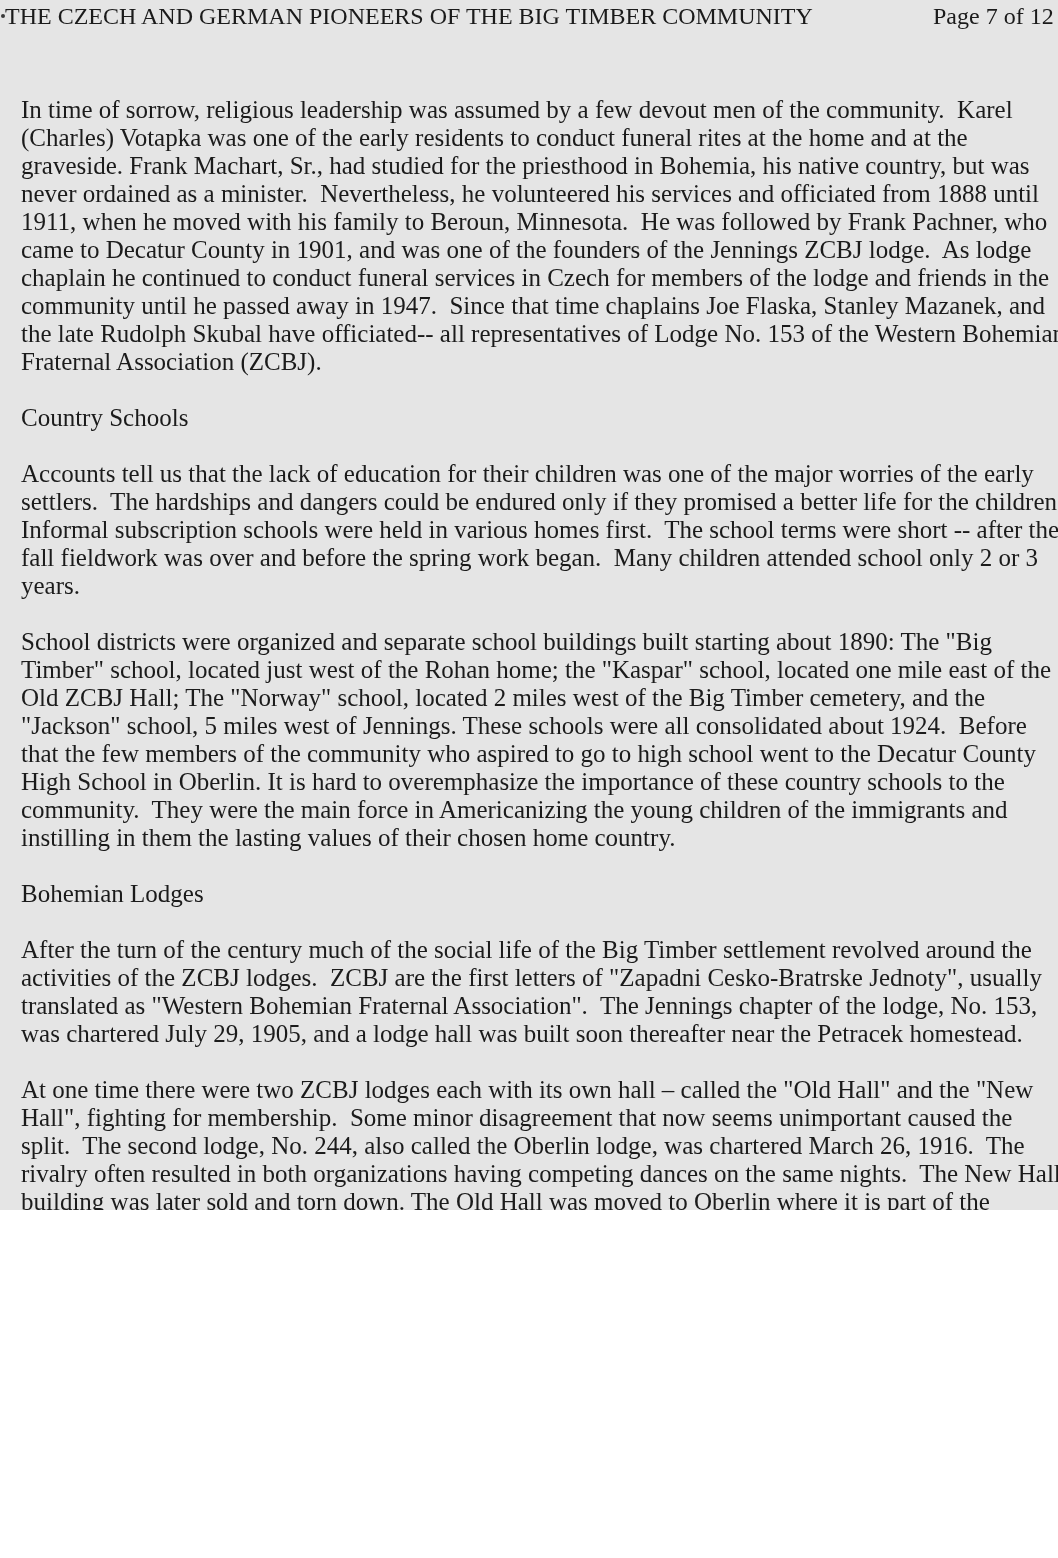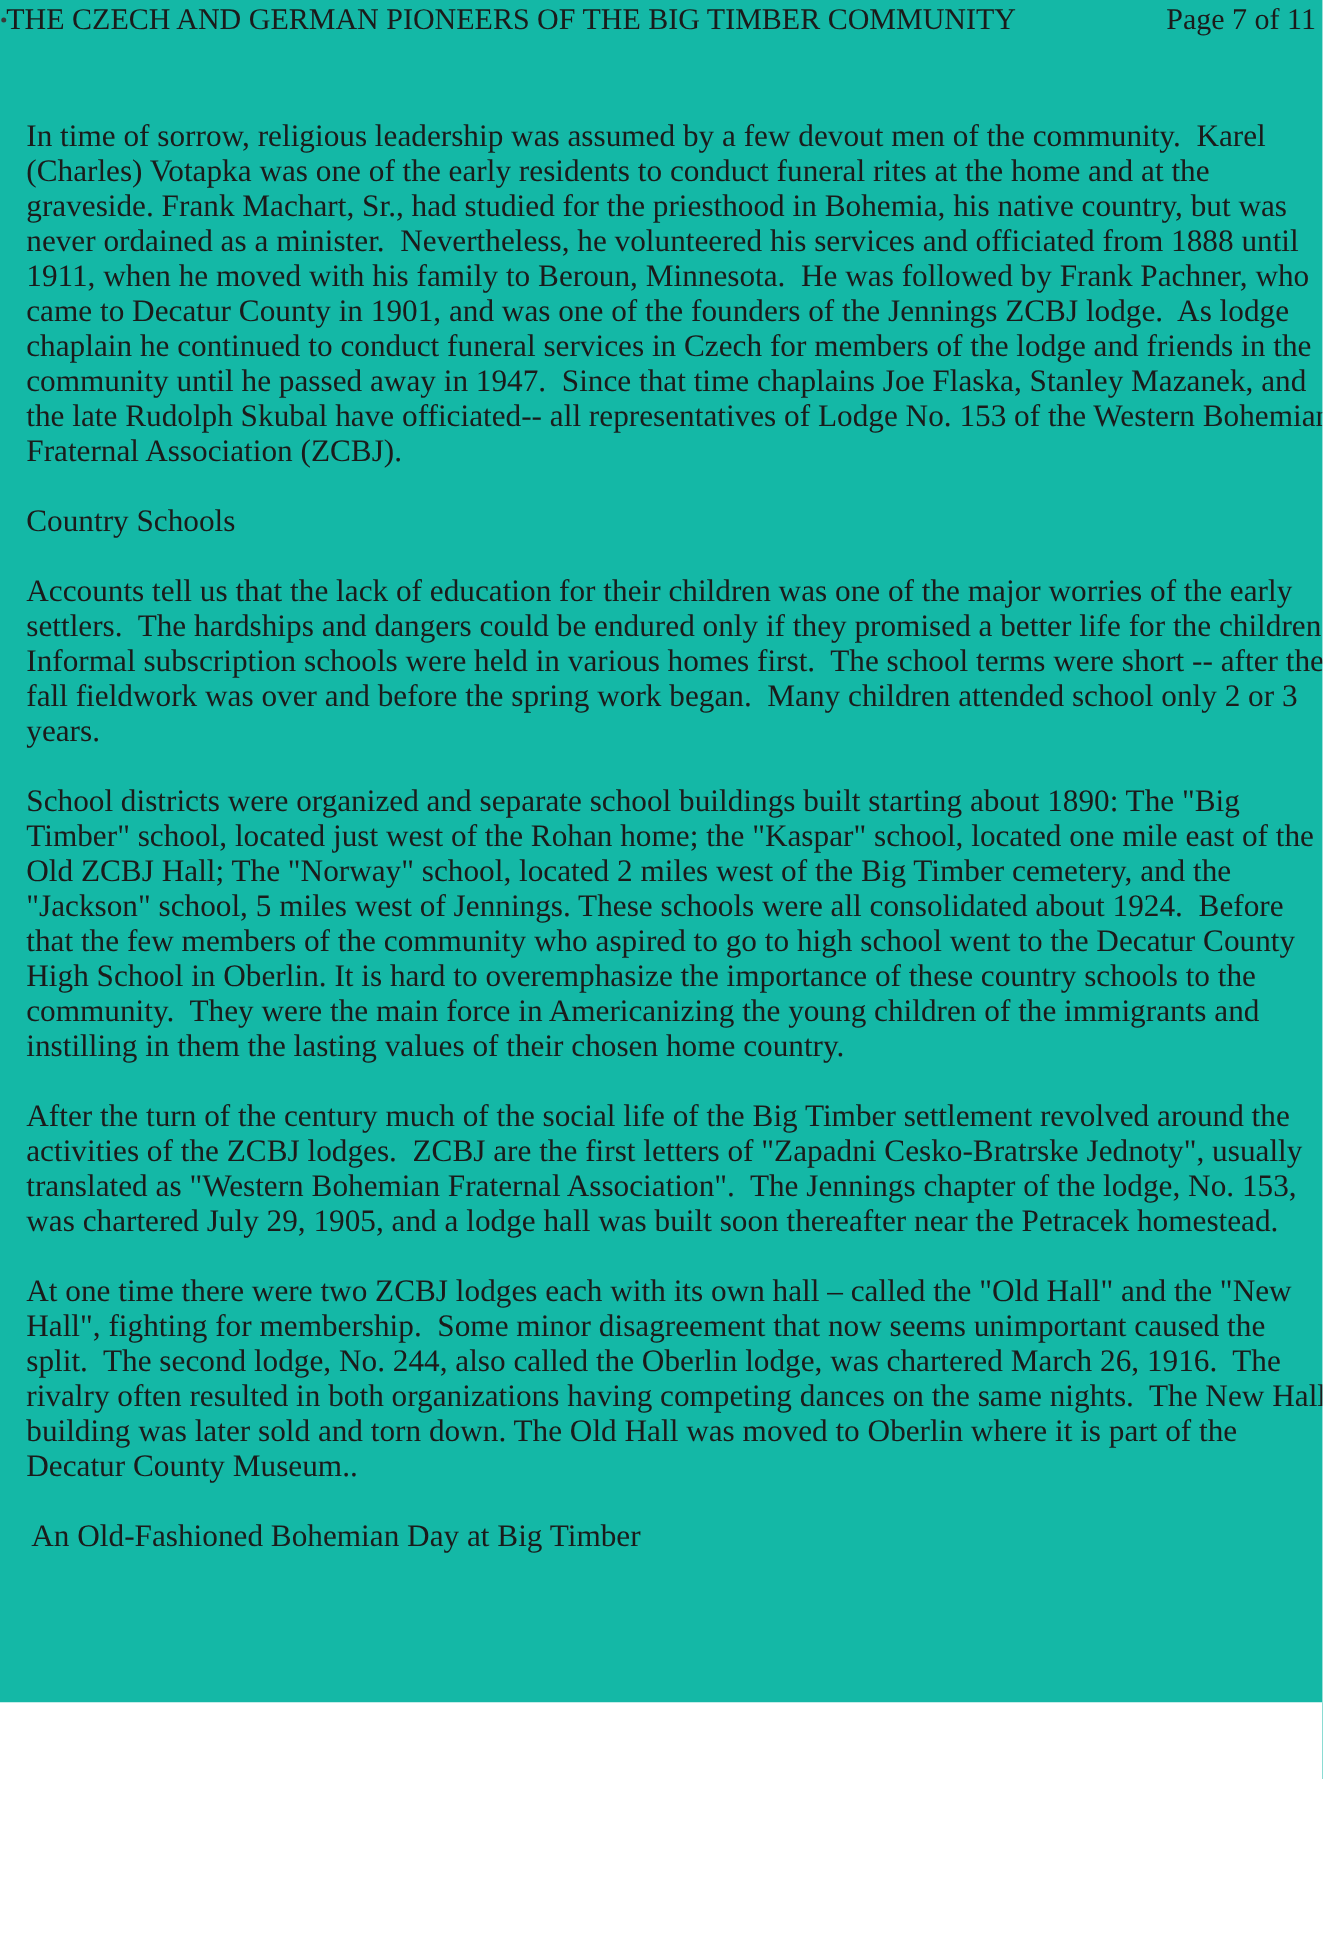--- a/index.html
+++ b/index.html
@@ -1,20 +1,20 @@
 <!DOCTYPE html>
 <html><head>
 <meta charset="utf-8">
 <style>
   html, body { margin: 0; padding: 0; background: #ffffff; }
   .page {
     position: relative;
     width: 1058px;
-    height: 1362px;
-    background: #14b8a6;
+    height: 1210px;
+    background: #e5e5e5;
     overflow: hidden;
     font-family: "Liberation Serif", "DejaVu Serif", serif;
     color: #1b1b1b;
   }
   .doc-header {
     position: absolute;
     top: 1px;
     left: 5px;
     right: 0;
     height: 34px;
@@ -58,21 +58,21 @@
   }
 </style>
 </head>
 <body>
 
 <div class="page">
 
   <header class="doc-header">
     <span class="artifact-dot"></span>
     <span class="doc-title">THE CZECH AND GERMAN PIONEERS OF THE BIG TIMBER COMMUNITY</span>
-    <span class="page-indicator">Page 7 of 11</span>
+    <span class="page-indicator">Page 7 of 12</span>
   </header>
 
   <main class="doc-body">
     <p class="para">In time of sorrow, religious leadership was assumed by a few devout men of the community.  Karel
 (Charles) Votapka was one of the early residents to conduct funeral rites at the home and at the
 graveside. Frank Machart, Sr., had studied for the priesthood in Bohemia, his native country, but was
 never ordained as a minister.  Nevertheless, he volunteered his services and officiated from 1888 until
 1911, when he moved with his family to Beroun, Minnesota.  He was followed by Frank Pachner, who
 came to Decatur County in 1901, and was one of the founders of the Jennings ZCBJ lodge.  As lodge
 chaplain he continued to conduct funeral services in Czech for members of the lodge and friends in the
@@ -90,20 +90,21 @@
 
     <p class="para">School districts were organized and separate school buildings built starting about 1890: The "Big
 Timber" school, located just west of the Rohan home; the "Kaspar" school, located one mile east of the
 Old ZCBJ Hall; The "Norway" school, located 2 miles west of the Big Timber cemetery, and the
 "Jackson" school, 5 miles west of Jennings. These schools were all consolidated about 1924.  Before
 that the few members of the community who aspired to go to high school went to the Decatur County
 High School in Oberlin. It is hard to overemphasize the importance of these country schools to the
 community.  They were the main force in Americanizing the young children of the immigrants and
 instilling in them the lasting values of their chosen home country.</p>
 
+    <h2 class="heading">Bohemian Lodges</h2>
 
     <p class="para">After the turn of the century much of the social life of the Big Timber settlement revolved around the
 activities of the ZCBJ lodges.  ZCBJ are the first letters of "Zapadni Cesko-Bratrske Jednoty", usually
 translated as "Western Bohemian Fraternal Association".  The Jennings chapter of the lodge, No. 153,
 was chartered July 29, 1905, and a lodge hall was built soon thereafter near the Petracek homestead.</p>
 
     <p class="para">At one time there were two ZCBJ lodges each with its own hall – called the "Old Hall" and the "New
 Hall", fighting for membership.  Some minor disagreement that now seems unimportant caused the
 split.  The second lodge, No. 244, also called the Oberlin lodge, was chartered March 26, 1916.  The
 rivalry often resulted in both organizations having competing dances on the same nights.  The New Hall

